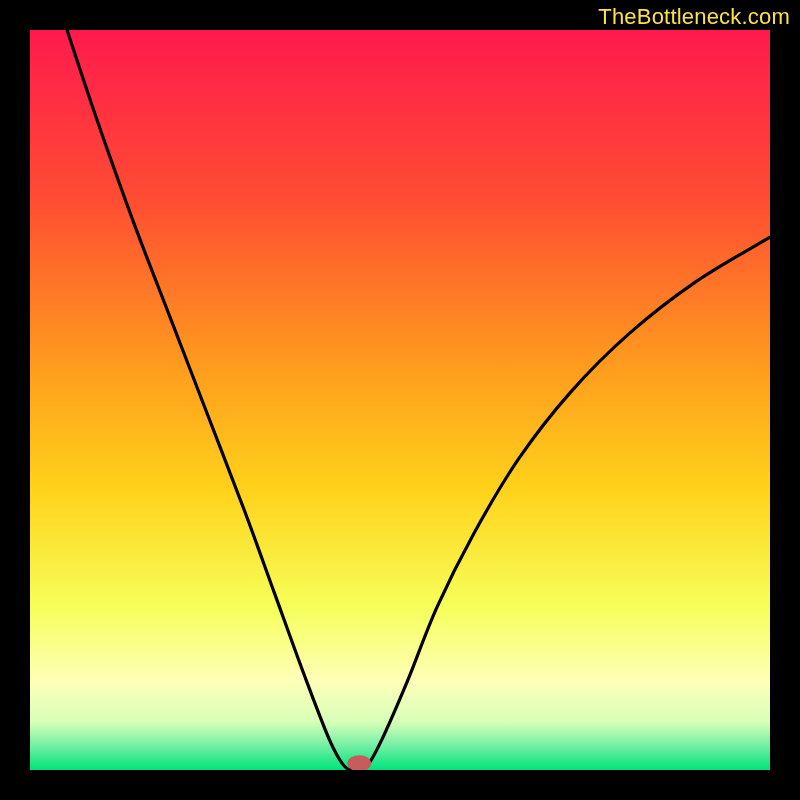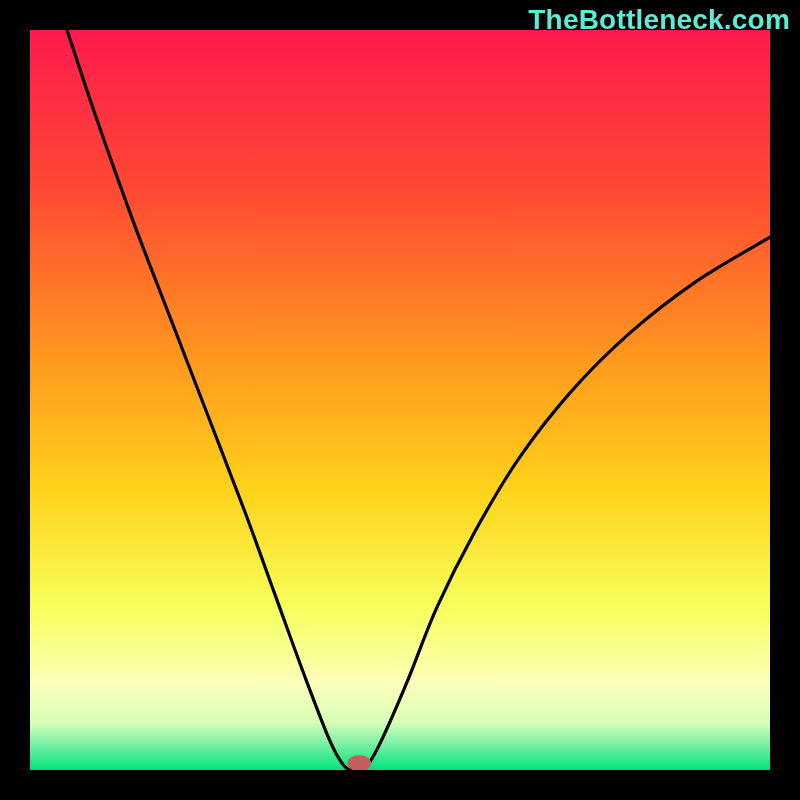--- a/index.html
+++ b/index.html
@@ -14,23 +14,23 @@
   .frame {
     position: relative;
     width: 800px;
     height: 800px;
     background: #000;
   }
   .watermark {
     position: absolute;
     top: 4px;
     right: 10px;
-    color: #5eead4;
-    font-size: 28px;
-    font-weight: 700;
+    color: #fde047;
+    font-size: 22px;
+    font-weight: 400;
     letter-spacing: 0.2px;
     z-index: 10;
   }
   .plot-area {
     position: absolute;
     left: 30px;
     top: 30px;
     width: 740px;
     height: 740px;
     overflow: hidden;

